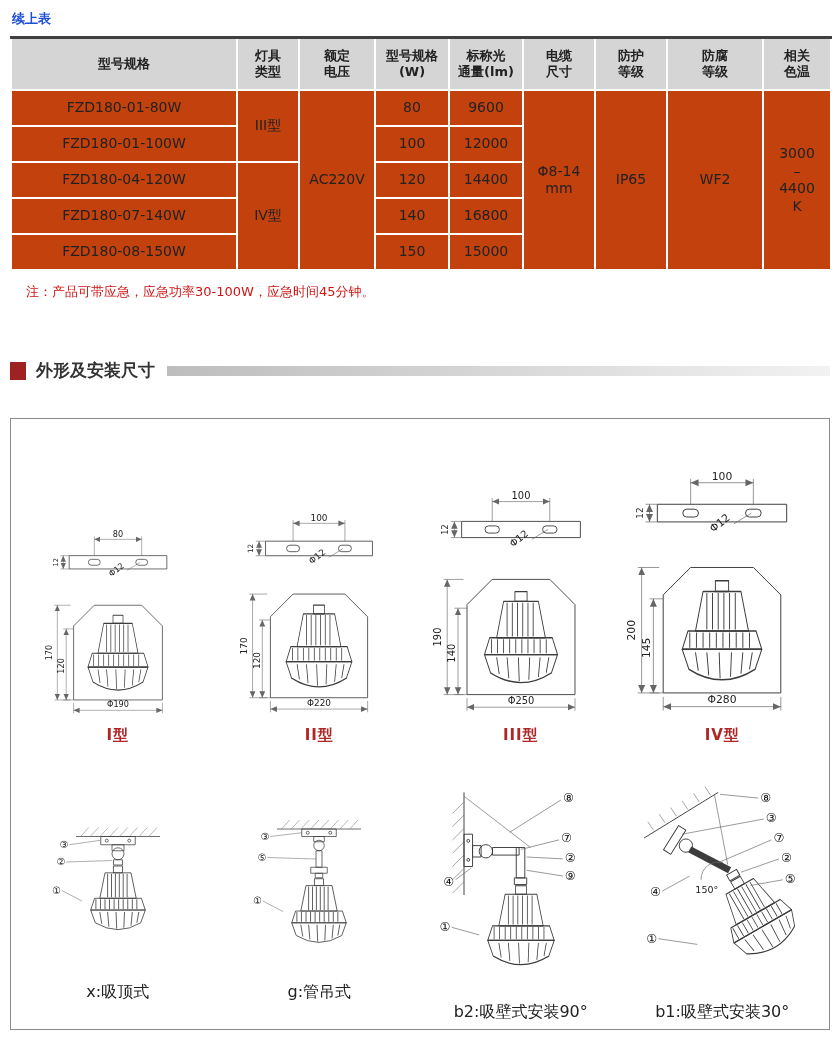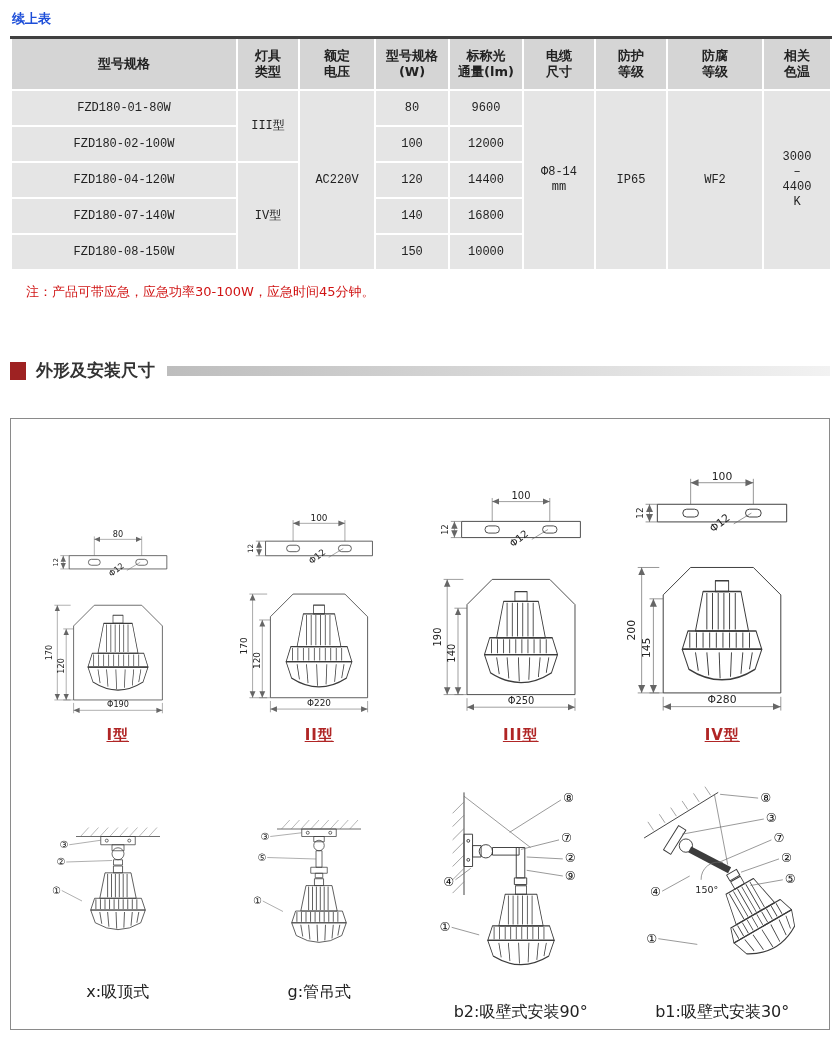--- a/index.html
+++ b/index.html
@@ -4,37 +4,37 @@
 <style>
   html,body{margin:0;padding:0;background:#fff;}
   body{font-family:"DejaVu Sans","Liberation Sans",sans-serif;color:#333;}
   .page{width:840px;height:1061px;box-sizing:border-box;padding:8px 10px;overflow:hidden;background:#fff;}
 
   .continued{color:#1d4ed8;font-weight:bold;font-size:13px;margin:2px 0 8px 2px;}
 
   table.spec{border-collapse:collapse;width:820px;table-layout:fixed;border-top:3px solid #404040;}
   table.spec th{background:#d5d5d5;font-weight:bold;font-size:13px;color:#222;height:46px;
     border-bottom:3px solid #9e2222;}
-  table.spec td{background:#e5e5e5;font-size:12px;color:#222;height:30px;font-family:Liberation Mono, monospace;}
+  table.spec td{background:#c2410c;font-size:14px;color:#222;height:30px;}
   table.spec th,table.spec td{border-left:2px solid #fff;border-right:2px solid #fff;
     border-top:2px solid #fff;border-bottom:2px solid #fff;text-align:center;vertical-align:middle;
     padding:2px;white-space:pre-line;line-height:1.25;}
 
   .note{color:#d01414;font-size:13px;margin:12px 0 0 16px;}
 
   .section-header{display:flex;align-items:center;margin:58px 0 0 0;width:820px;text-align:center;}
   .section-sq{width:16px;height:18px;background:#9e2222;flex:0 0 auto;}
   .section-title{font-size:17px;font-weight:bold;color:#333;margin:0 12px 0 10px;white-space:nowrap;}
   .section-bar{flex:1;height:10px;background:linear-gradient(90deg,#bdbdbd,#f2f2f2);}
 
   .diagram-panel{width:820px;box-sizing:border-box;border:1px solid #8a8a8a;margin-top:36px;background:#fff;}
   .diagram-grid{display:grid;grid-template-columns:repeat(4,1fr);padding:26px 6px 6px;row-gap:26px;}
   .type-col{display:flex;flex-direction:column;align-items:center;justify-content:flex-end;height:300px;}
   .type-col svg.plate{margin-bottom:8px;}
-  .type-label{color:#b02525;font-size:15px;font-weight:bold;margin-top:4px;letter-spacing:1px;text-decoration:underline;}
+  .type-label{color:#b02525;font-size:15px;font-weight:bold;margin-top:4px;letter-spacing:1px;}
   .install-col{display:flex;flex-direction:column;align-items:center;justify-content:flex-end;height:252px;}
   .install-caption{font-size:16px;color:#222;margin-top:3px;}
   .install-col.small .install-caption{margin-bottom:20px;}
 
   .w1{width:148px;height:auto;} .w2{width:162px;height:auto;}
   .w3{width:180px;height:auto;} .w4{width:196px;height:auto;}
   .iw-s{width:150px;height:auto;} .iw-l{width:190px;height:auto;}
 
   svg text{font-family:"DejaVu Sans","Liberation Sans",sans-serif;}
   .ln{stroke:#3c3c3c;stroke-width:1;fill:none;stroke-linejoin:round;}
@@ -113,39 +113,39 @@
         <td rowspan="5">Φ8-14
 mm</td>
         <td rowspan="5">IP65</td>
         <td rowspan="5">WF2</td>
         <td rowspan="5">3000
 –
 4400
 K</td>
       </tr>
       <tr>
-        <td>FZD180-02-100W</td>
+        <td>FZD180-01-100W</td>
         <td>100</td>
         <td>12000</td>
       </tr>
       <tr>
         <td>FZD180-04-120W</td>
         <td rowspan="3">IV型</td>
         <td>120</td>
         <td>14400</td>
       </tr>
       <tr>
         <td>FZD180-07-140W</td>
         <td>140</td>
         <td>16800</td>
       </tr>
       <tr>
         <td>FZD180-08-150W</td>
         <td>150</td>
-        <td>10000</td>
+        <td>15000</td>
       </tr>
     </tbody>
   </table>
 
   <div class="note">注：产品可带应急，应急功率30-100W，应急时间45分钟。</div>
 
   <div class="section-header">
     <span class="section-sq"></span>
     <span class="section-title">外形及安装尺寸</span>
     <span class="section-bar"></span>

